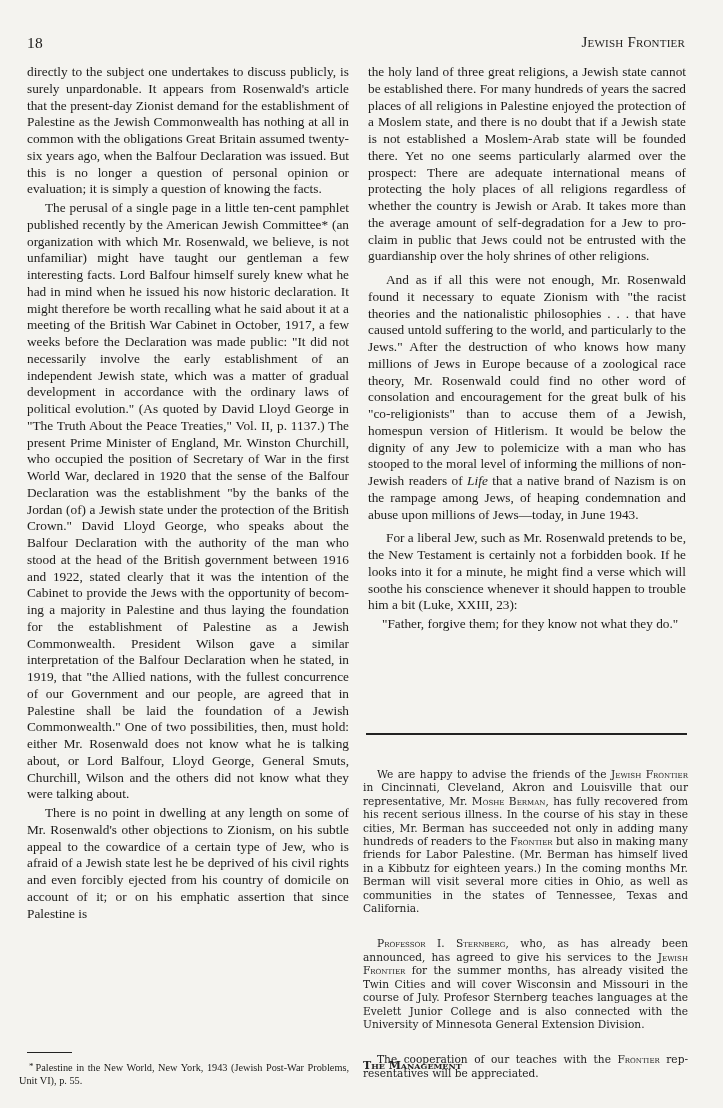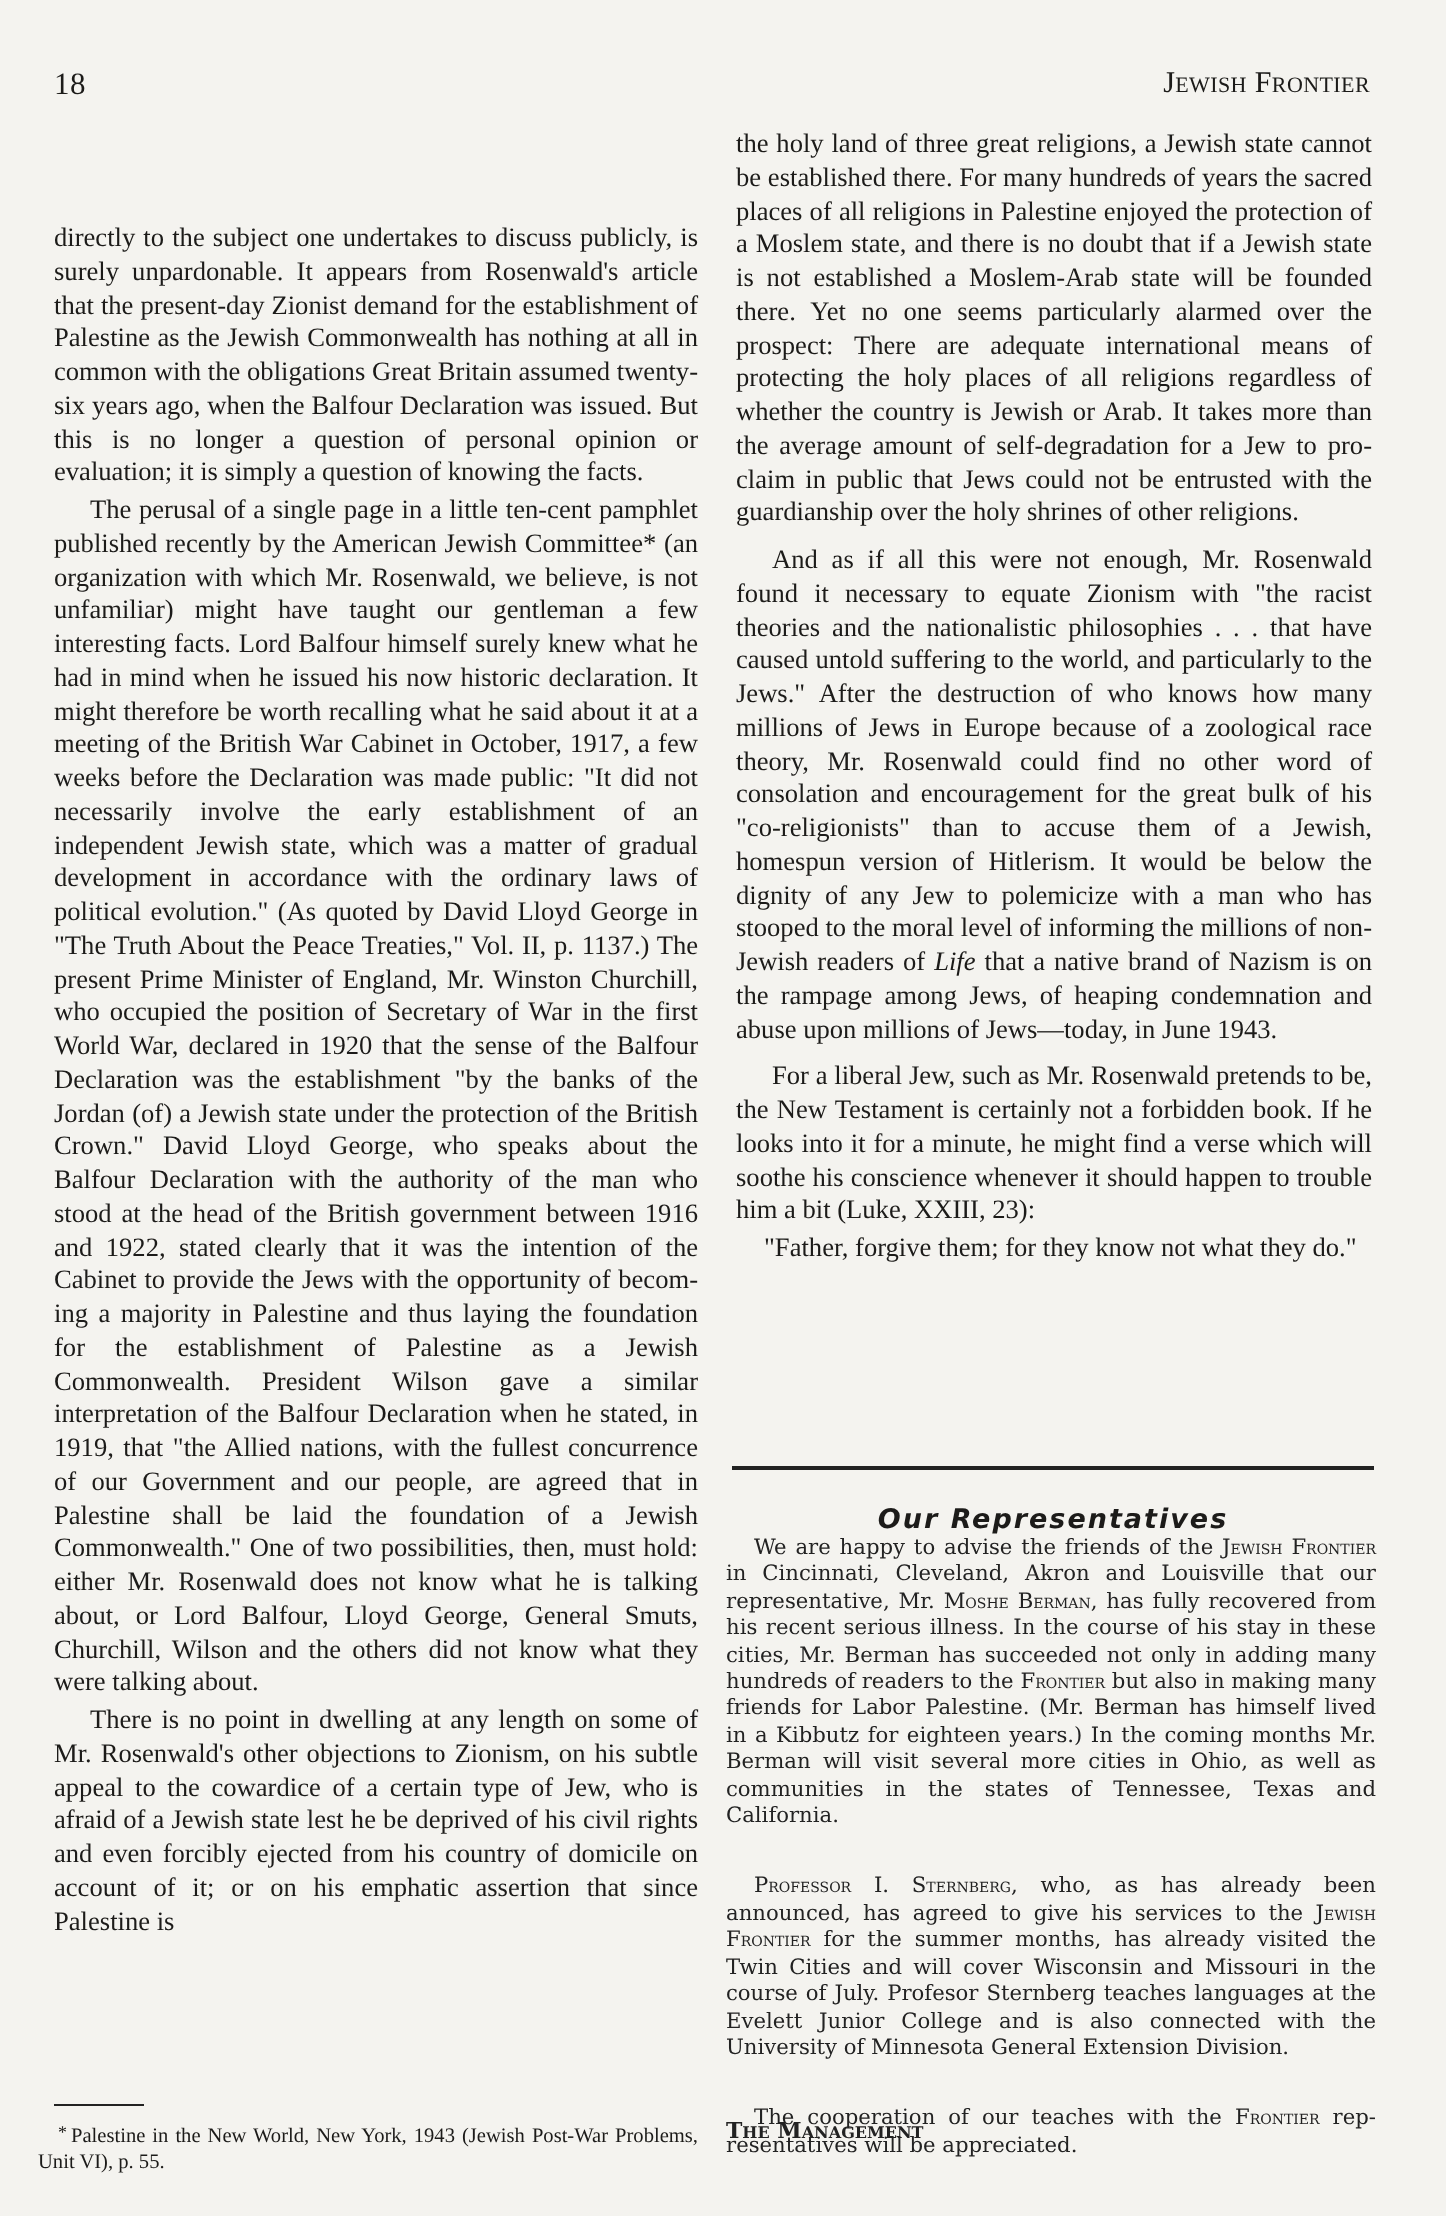--- a/index.html
+++ b/index.html
@@ -14,21 +14,21 @@
   .folio {
     position: absolute; top: 34px; font-size: 15.5px; font-weight: normal; letter-spacing: 0.2px;
   }
   .folio.left { left: 27px; }
   .folio.right { right: 38px; font-variant: small-caps; font-size: 15px; }
   .col {
     position: absolute; top: 64px;
     font-size: 13.3px; line-height: 16.75px;
     text-align: justify; hyphens: manual;
   }
-  .col.left { left: 27px; width: 322px; margin-top: 47px; }
+  .col.left { left: 27px; width: 322px; }
   .col.right { left: 368px; width: 318px; }
   .col p { margin: 0; }
   .col p.indent { text-indent: 18px; margin-top: 2px; }
   .col p.first { text-indent: 0; }
   .col p.para-gap { margin-top: 7px; }
   .col p.quote { text-indent: 14px; margin-top: 2px; }
   em { font-style: italic; }
   .footnote-rule {
     position: absolute; left: 27px; top: 1052px; width: 45px; height: 0;
     border-top: 1.3px solid #222;
@@ -82,21 +82,20 @@
   </div>
 
   <div class="col right">
     <p class="first">the holy land of three great religions, a Jewish state cannot be established there.  For many hundreds of years the sacred places of all religions in Palestine enjoyed the protection of a Moslem state, and there is no doubt that if a Jewish state is not established a Moslem-Arab state will be founded there.  Yet no one seems particularly alarmed over the prospect: There are adequate international means of protecting the holy places of all religions regardless of whether the country is Jewish or Arab.  It takes more than the average amount of self-degradation for a Jew to pro­claim in public that Jews could not be entrusted with the guardianship over the holy shrines of other reli­gions.</p>
     <p class="indent para-gap"><span>And as if all this were not enough, Mr. Rosenwald found it necessary to equate Zionism with "the racist theories and the nationalistic philosophies . . . that have caused untold suffering to the world, and par­ticularly to the Jews."  After the destruction of who knows how many millions of Jews in Europe because of a zoological race theory, Mr. Rosenwald could find no other word of consolation and encouragement for the great bulk of his "co-religionists" than to accuse them of a Jewish, homespun version of Hitlerism.  It would be below the dignity of any Jew to polemi­cize with a man who has stooped to the moral level of informing the millions of non-Jewish readers of</span> <em>Life</em><span> that a native brand of Nazism is on the rampage among Jews, of heaping condemnation and abuse upon millions of Jews—today, in June 1943.</span></p>
     <p class="indent para-gap">For a liberal Jew, such as Mr. Rosenwald pretends to be, the New Testament is certainly not a forbidden book.  If he looks into it for a minute, he might find a verse which will soothe his conscience whenever it should happen to trouble him a bit (Luke, XXIII, 23):</p>
     <p class="quote">"Father, forgive them; for they know not what they do."</p>
   </div>
 
   <div class="section-rule"></div>
-  <div class="section-head">Our Representatives</div>
 
   <div class="notice">
     <p><span>We are happy to advise the friends of the </span><span class="sc">Jewish Frontier</span><span> in Cincinnati, Cleveland, Akron and Louisville that our representative, Mr. </span><span class="sc">Moshe Berman</span><span>, has fully recovered from his recent serious illness.  In the course of his stay in these cities, Mr. Berman has succeeded not only in adding many hundreds of readers to the </span><span class="sc">Frontier</span><span> but also in making many friends for Labor Palestine. (Mr. Berman has himself lived in a Kibbutz for eighteen years.)  In the coming months Mr. Berman will visit several more cities in Ohio, as well as communities in the states of Tennessee, Texas and California.</span></p>
     <p><span class="sc">Professor I. Sternberg</span><span>, who, as has already been announced, has agreed to give his services to the </span><span class="sc">Jewish Frontier</span><span> for the summer months, has already visited the Twin Cities and will cover Wisconsin and Missouri in the course of July.  Profesor Sternberg teaches languages at the Evelett Junior College and is also connected with the University of Minnesota General Extension Division.</span></p>
     <p><span>The cooperation of our teaches with the </span><span class="sc">Frontier</span><span> rep­resentatives will be appreciated.</span></p>
   </div>
 
   <div class="signature">The Management</div>
 </div>
 

